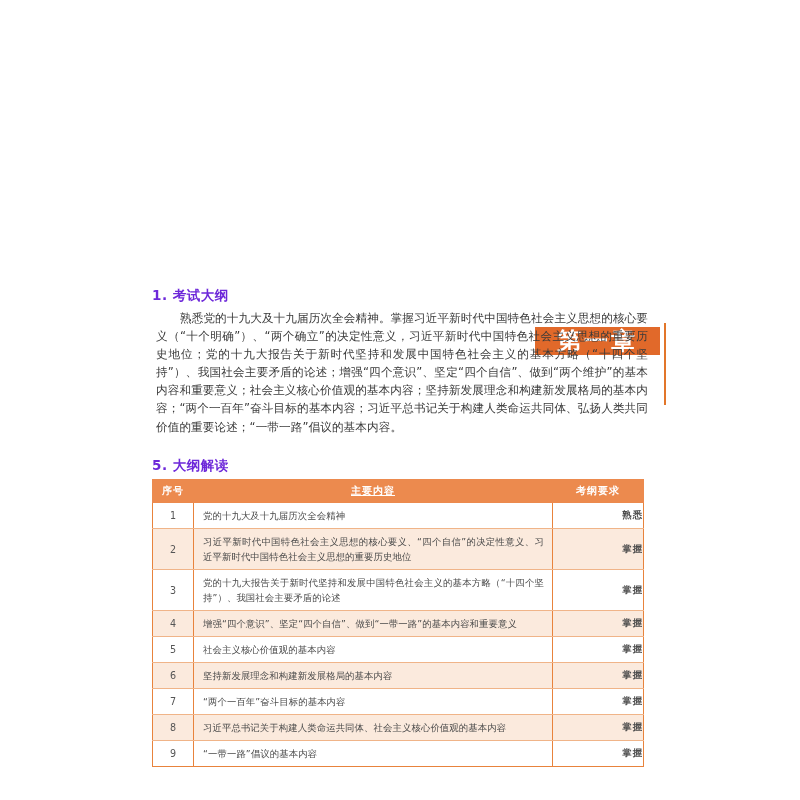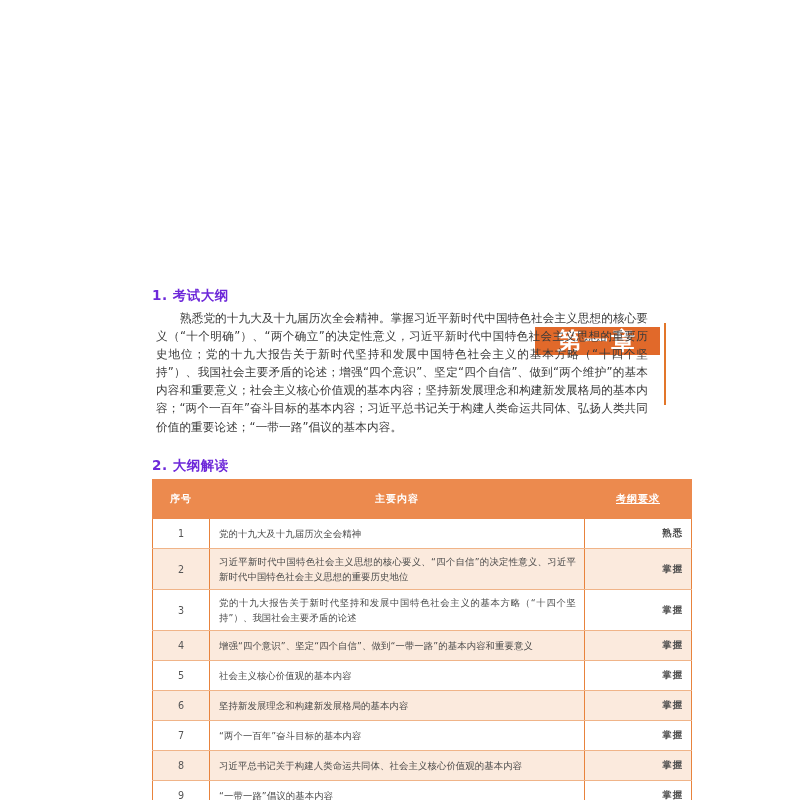--- a/index.html
+++ b/index.html
@@ -101,36 +101,36 @@
     top: 479px;
     width: 490px;
     border-collapse: collapse;
     table-layout: fixed;
     font-size: 9.4px;
     color: #4a4a4a;
   }
   .outline-table th,
   .outline-table td {
     border: 1px solid #e8833c;
-    padding: 8px;
+    padding: 0;
     vertical-align: middle;
   }
   .outline-table thead th {
     background: #ec8a4e;
     color: #ffffff;
     font-size: 10px;
     font-weight: 700;
     height: 22px;
     text-align: center;
     letter-spacing: 1px;
     border-color: #ec8a4e;
   }
   .outline-table thead th.col-no   { width: 40px; }
-  .outline-table thead th.col-main { width: 358px; }
-  .outline-table thead th.col-req  { width: 90px; text-decoration: underline; }
+  .outline-table thead th.col-main { width: 358px; text-decoration: underline; }
+  .outline-table thead th.col-req  { width: 90px; }
 
   .outline-table td.c-no {
     text-align: center;
     font-size: 9.6px;
     color: #555;
   }
   .outline-table td.c-main {
     padding: 5px 8px 5px 9px;
     line-height: 15px;
     text-align: justify;
@@ -163,21 +163,21 @@
 
   <div class="chapter-header">
     <div class="chapter-rule"></div>
     <div class="chapter-badge">第一章</div>
   </div>
 
   <div id="sec1" class="section-heading">1. 考试大纲</div>
 
   <div class="body-par">熟悉党的十九大及十九届历次全会精神。掌握习近平新时代中国特色社会主义思想的核心要义（“十个明确”）、“两个确立”的决定性意义，习近平新时代中国特色社会主义思想的重要历史地位；党的十九大报告关于新时代坚持和发展中国特色社会主义的基本方略（“十四个坚持”）、我国社会主要矛盾的论述；增强“四个意识”、坚定“四个自信”、做到“两个维护”的基本内容和重要意义；社会主义核心价值观的基本内容；坚持新发展理念和构建新发展格局的基本内容；“两个一百年”奋斗目标的基本内容；习近平总书记关于构建人类命运共同体、弘扬人类共同价值的重要论述；“一带一路”倡议的基本内容。</div>
 
-  <div id="sec2" class="section-heading">2. 大纲解读</div>
+  <div id="sec2" class="section-heading">5. 大纲解读</div>
 
   <table class="outline-table">
     <thead>
       <tr>
         <th class="col-no">序号</th>
         <th class="col-main">主要内容</th>
         <th class="col-req">考纲要求</th>
       </tr>
     </thead>
     <tbody id="outline-body">

